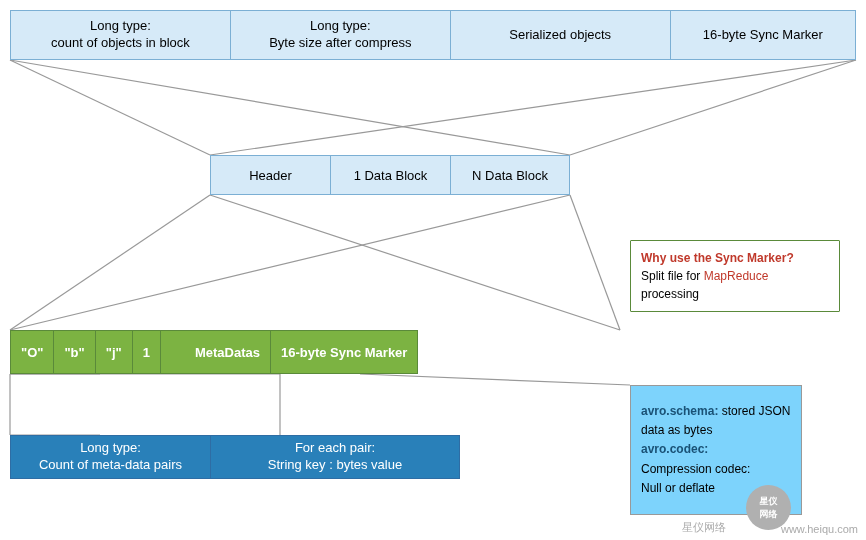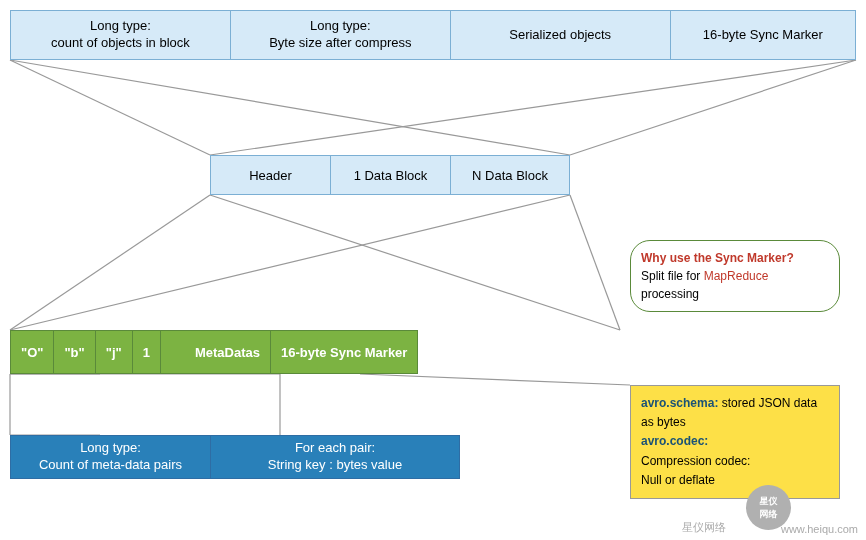--- a/index.html
+++ b/index.html
@@ -116,43 +116,43 @@
       pointer-events: none;
     }
 
     
     .why-sync-box {
       position: absolute;
       top: 240px;
       left: 630px;
       width: 210px;
       border: 1.5px solid #5a8a3a;
-      border-radius: 20px;
+      border-radius: 1px;
       background: #fff;
       padding: 8px 10px;
       font-size: 12px;
       line-height: 1.5;
     }
     .why-sync-box .bold-red {
       color: #c0392b;
       font-weight: bold;
     }
     .why-sync-box .link-text {
       color: #c0392b;
     }
 
     
     .avro-box {
       position: absolute;
       top: 385px;
       left: 630px;
-      width: 210px;
+      width: 172px;
       border: 1.5px solid #999;
-      background: #fde047;
-      padding: 8px 10px;
+      background: #7dd3fc;
+      padding: 16px 10px;
       font-size: 12px;
       line-height: 1.6;
     }
     .avro-box .bold-blue {
       color: #1a5276;
       font-weight: bold;
     }
 
     
     .watermark {

